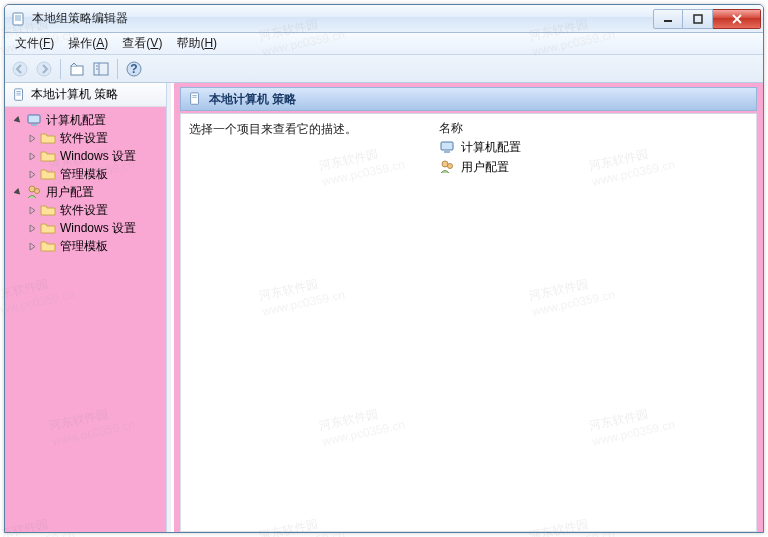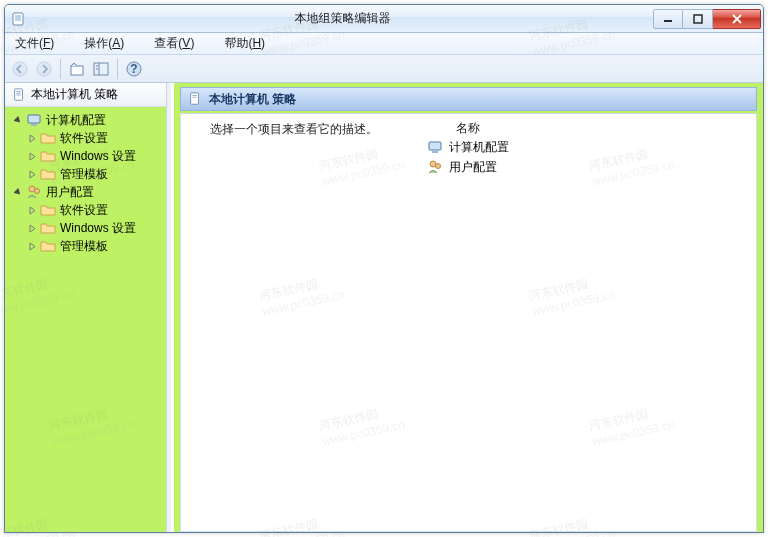--- a/index.html
+++ b/index.html
@@ -3,32 +3,32 @@
 <meta charset="utf-8">
 <style>
 * { margin: 0; padding: 0; box-sizing: border-box; font-family: "Microsoft YaHei", "SimSun", Tahoma, sans-serif; font-size: 12px; }
 body { background: #fff; width: 768px; height: 537px; overflow: hidden; position: relative; }
 
 .watermark {
   position: absolute; width: 100%; height: 100%; pointer-events: none; z-index: 1000;
   background-repeat: repeat; opacity: 0.12;
 }
 
-.window { position: absolute; left: 4px; top: 4px; right: 4px; bottom: 4px; border: 1px solid #5a7fa0; border-radius: 5px 5px 0 0; background: #bef264; display: flex; flex-direction: column; overflow: hidden; box-shadow: 0 0 4px rgba(0,0,0,.2); text-align: center;}
+.window { position: absolute; left: 4px; top: 4px; right: 4px; bottom: 4px; border: 1px solid #5a7fa0; border-radius: 5px 5px 0 0; background: #f9a8d4; display: flex; flex-direction: column; overflow: hidden; box-shadow: 0 0 4px rgba(0,0,0,.2);}
 .titlebar { height: 28px; background: linear-gradient(#f7fbff,#e3eefb 45%,#d5e5f7 46%,#e8f1fb); display: flex; align-items: center; padding: 0 2px 0 6px; border-bottom: 1px solid #a6bdd8; }
 .titlebar .sys-icon { width: 16px; height: 16px; margin-right: 5px; }
 .titlebar .title { flex: 1; color: #1a1a1a; }
 .win-buttons { display: flex; gap: 0; }
 .win-btn { width: 30px; height: 20px; border: 1px solid #9fb7d4; background: linear-gradient(#f2f7fd,#d6e4f4); display:flex;align-items:center;justify-content:center; }
 .win-btn.min { border-radius: 2px 0 0 2px; }
 .win-btn.max { border-left: 0; }
 .win-btn.close { width: 48px; border-radius: 0 2px 2px 0; border-left: 0; background: linear-gradient(#f5a6a0,#d54a3c 45%,#c63526 46%,#e86b5b); border-color:#a03028;}
 .win-btn svg { display: block; }
 
-.menubar { height: 22px; background: linear-gradient(#f7fbff,#e9f1fb); border-bottom: 1px solid #c7d6ea; display: flex; align-items: center; padding: 0 4px; gap: 18px; }
+.menubar { height: 22px; background: linear-gradient(#f7fbff,#e9f1fb); border-bottom: 1px solid #c7d6ea; display: flex; align-items: center; padding: 0 4px; gap: 2px; }
 .menu-item { padding: 2px 6px; color: #1a1a1a; }
 .menu-item u { text-decoration: underline; }
 
 .toolbar { height: 28px; background: linear-gradient(#eef4fb,#e4edf8); border-bottom: 1px solid #b9cbe1; display: flex; align-items: center; padding: 0 4px; gap: 2px; }
 .tool-btn { width: 22px; height: 22px; display: flex; align-items: center; justify-content: center; border: 1px solid transparent; border-radius: 2px; }
 .tool-btn.disabled { opacity: .45; }
 .tool-sep { width: 1px; height: 20px; background: #b9cbe1; margin: 0 3px; }
 
 .client { flex: 1; display: flex; min-height: 0; }
 
@@ -37,21 +37,21 @@
 .tree-body { flex:1; overflow:auto; padding: 4px 2px; }
 .tree-node { display:flex; align-items:center; height: 18px; padding: 0 2px; gap: 2px; white-space: nowrap; }
 .tree-toggle { width: 11px; height: 11px; display:flex; align-items:center; justify-content:center; }
 .tree-toggle svg { display:block; }
 .tree-spacer { display:inline-block; }
 .node-icon { width: 16px; height: 16px; display:flex; align-items:center; justify-content:center; }
 .node-label { padding: 0 2px; }
 
 .detail-pane { flex:1; display:flex; flex-direction:column; min-width:0; border-left: 3px solid #fff; }
 .detail-header { height: 24px; margin: 4px 6px 0 6px; background: linear-gradient(#d7e6fb,#a9c5ea); border: 1px solid #96b3d9; display:flex; align-items:center; padding: 0 6px; gap:6px; color:#1a3a66; font-weight: bold;}
-.detail-body { flex:1; margin: 2px 6px 0 6px; border: 1px solid #d7dee8; border-top: 1px solid #cdd7e3; background:#fff; display:flex; padding: 6px 8px; gap: 28px; }
+.detail-body { flex:1; margin: 2px 6px 0 6px; border: 1px solid #d7dee8; border-top: 1px solid #cdd7e3; background:#fff; display:flex; padding: 6px 8px; gap: 40px; }
 .detail-left { width: 210px; }
 .detail-hint { color: #222; line-height: 1.5; }
 .detail-right { }
 .col-header { color:#222; margin-bottom: 0; }
 .list-item { display:flex; align-items:center; gap:6px; height: 20px; }
 .list-item .node-icon { width:16px; height:16px; }
 
 .tabstrip { height: 22px; margin: 0 6px 4px 6px; display:flex; align-items:flex-start; border-top: 1px solid #d7dee8;}
 .tab { padding: 2px 10px; border: 1px solid #c7d0dc; border-top: 0; background: #f7f9fc; margin-right: 2px; position:relative; top:-1px; }
 .tab.active { background:#fff; border-top:1px solid #fff; }

